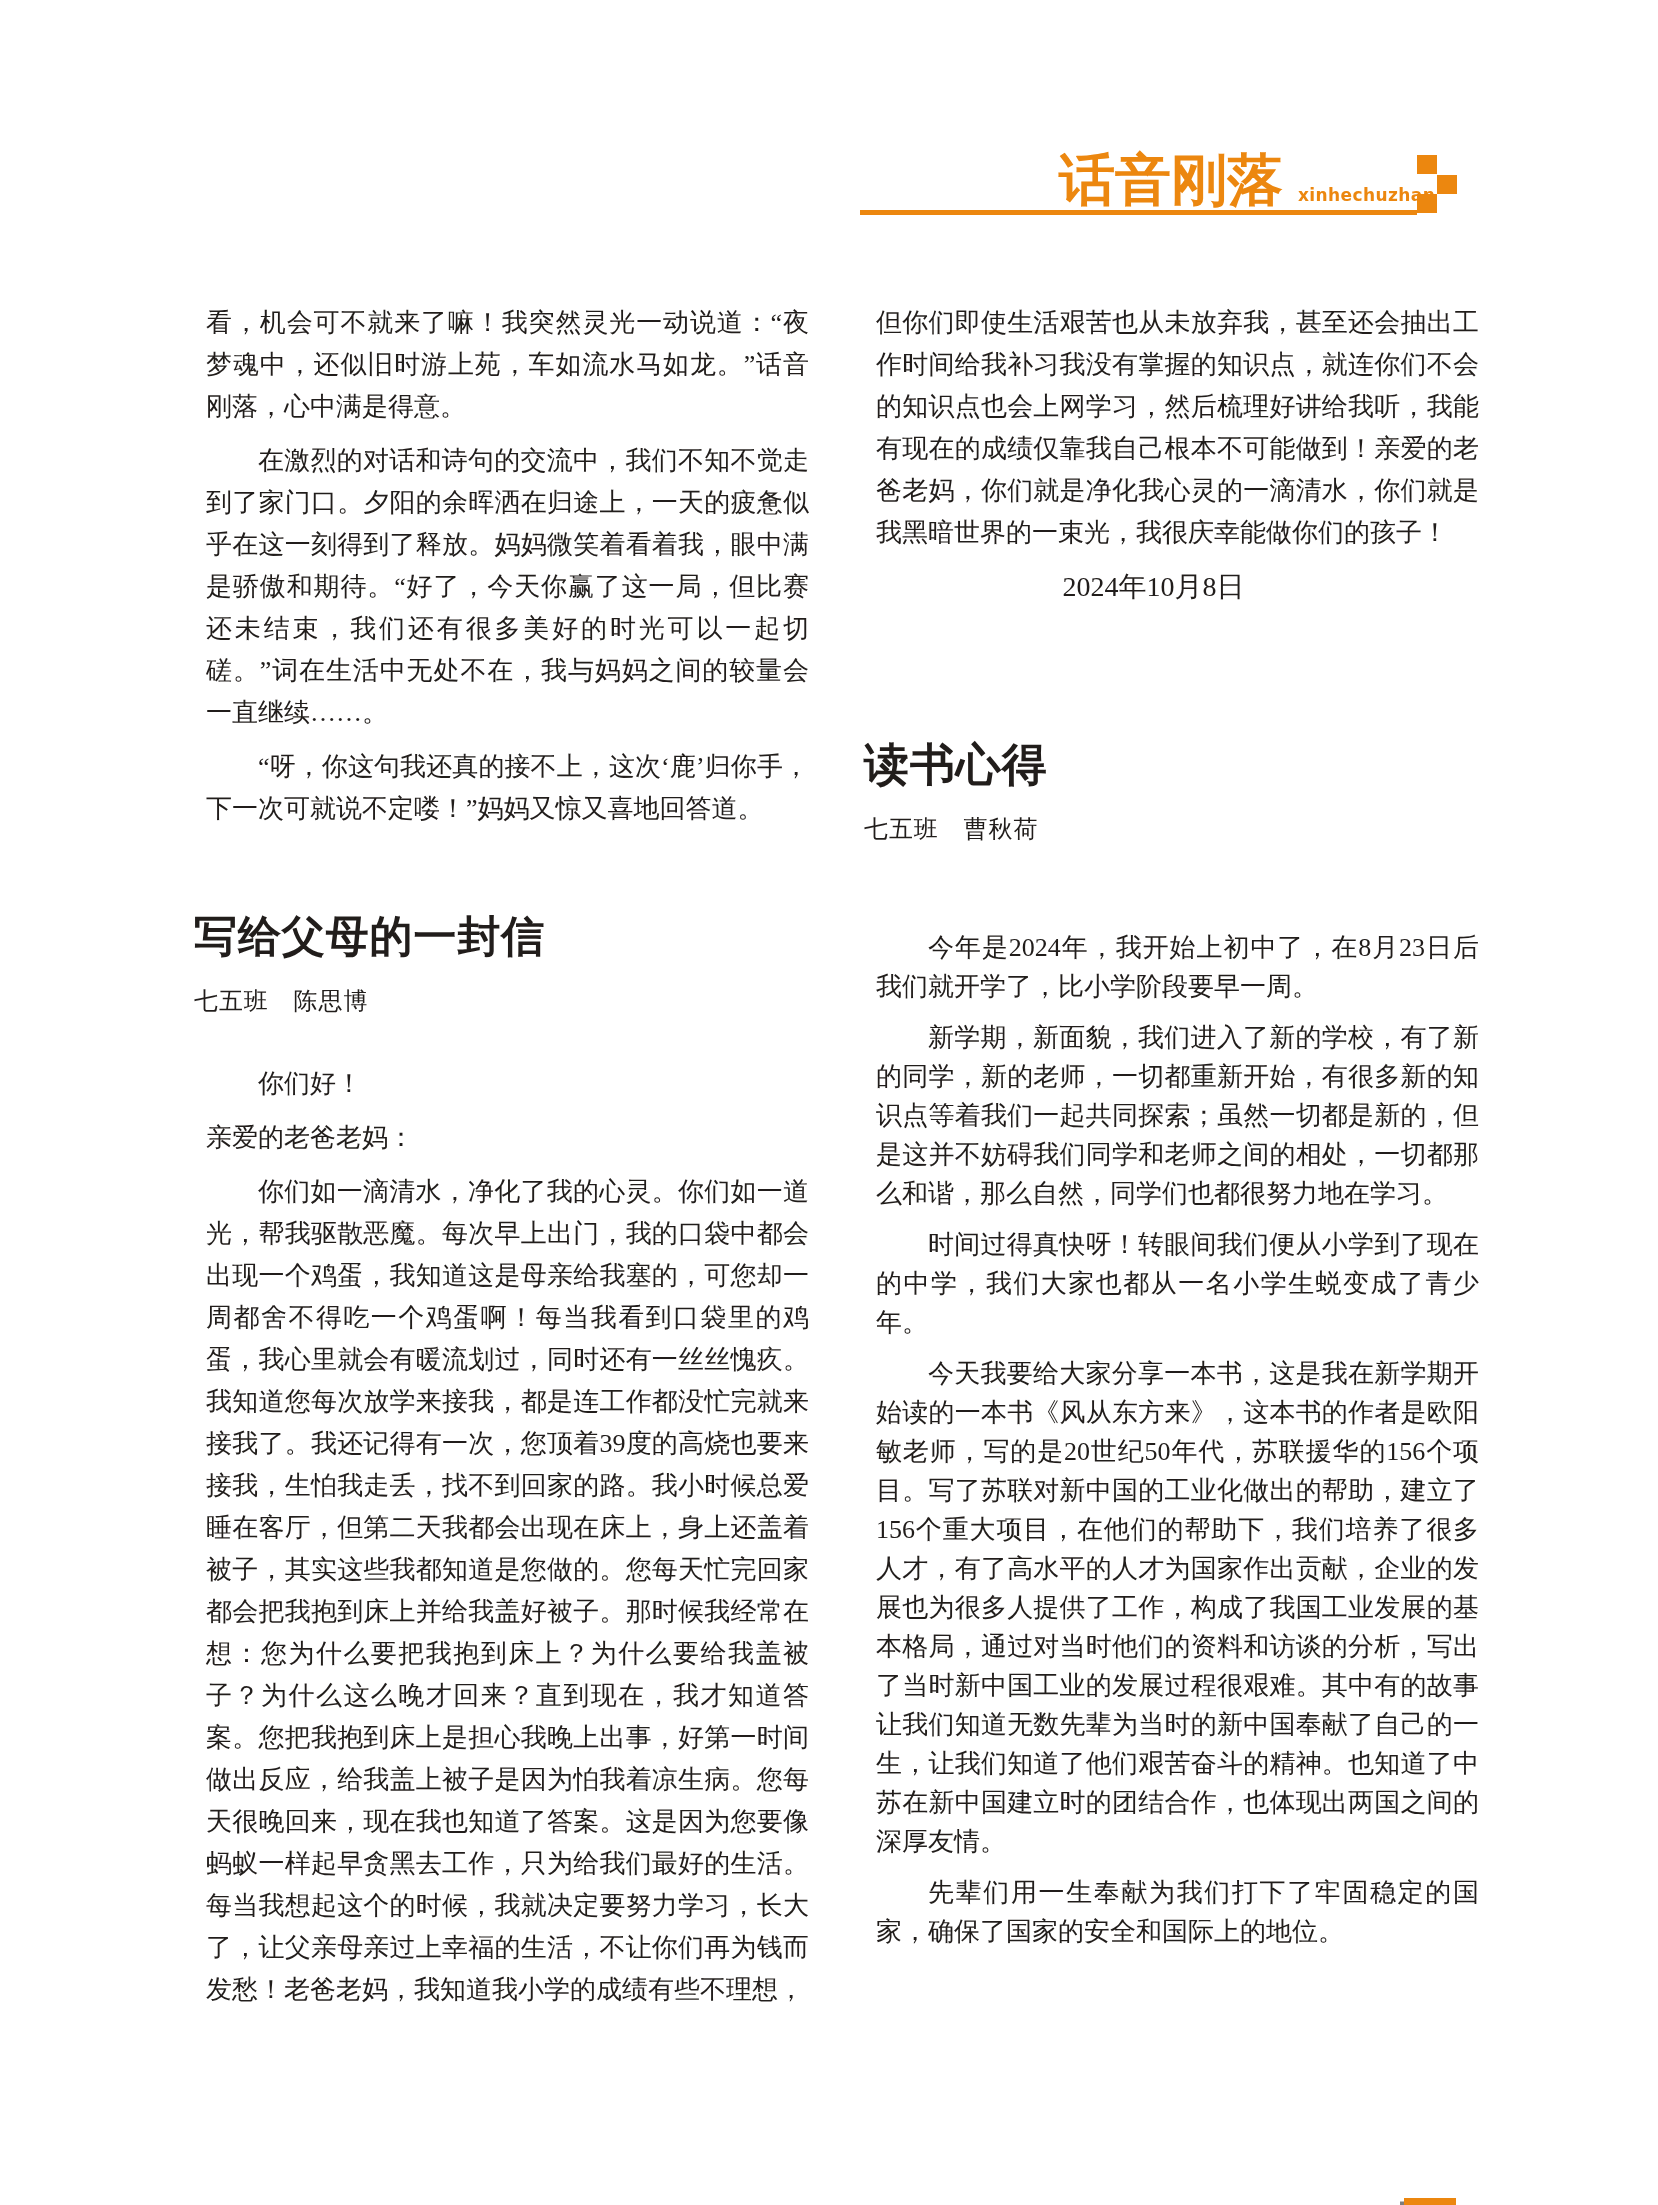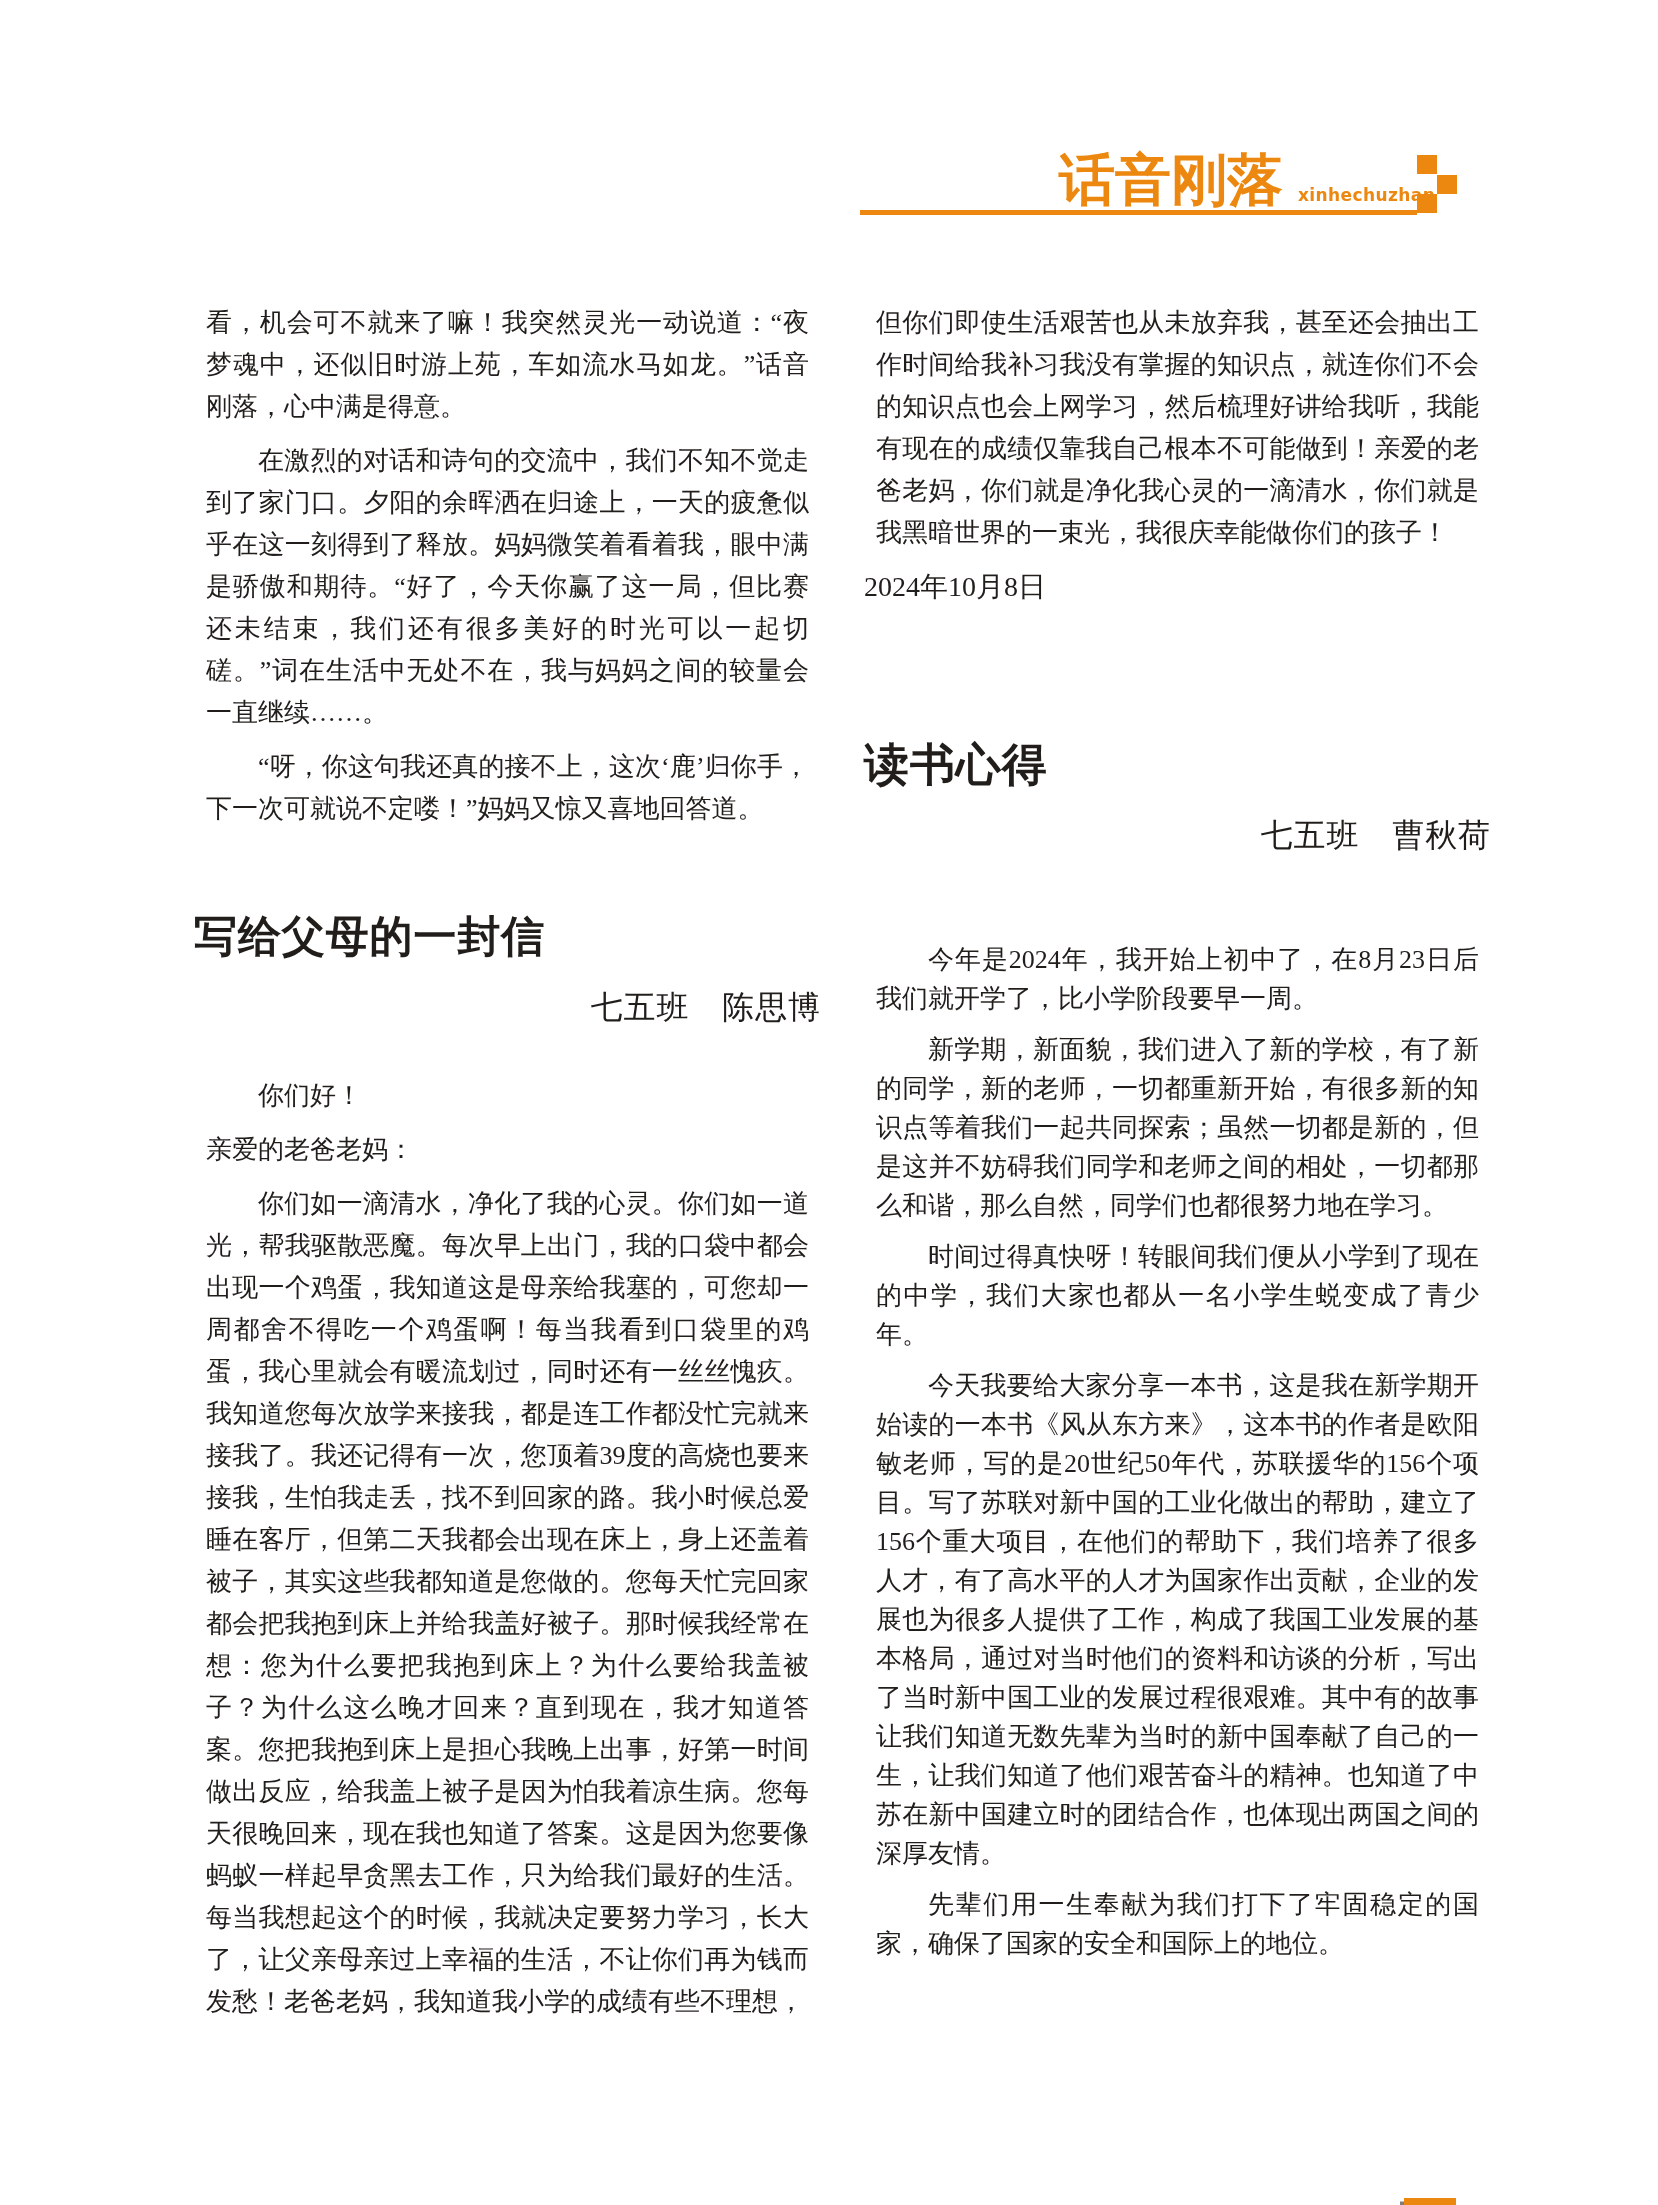--- a/index.html
+++ b/index.html
@@ -41,30 +41,30 @@
     text-align:justify;text-justify:inter-ideograph;text-indent:2em;
   }
   .noindent{text-indent:0;}
   .reading-p{line-height:39px;}
   .article-title{
     font-size:43px;line-height:1.15;font-weight:bold;text-align:left;
     margin:82px 0 23.4px;letter-spacing:0.9px;
   }
   .title-reading{margin:132px 0 21px;font-size:45px;}
   .byline{
-    font-size:32px;line-height:1.4;text-align:right;margin:0 0 45px;
+    font-size:24px;line-height:1.4;text-align:left;margin:0 0 45px;
     letter-spacing:0.9px;
   }
   .byline-reading{margin-bottom:82px;}
   .signature{
     font-size:28px;line-height:42px;text-align:right;
     padding-right:63px;margin-top:49px;
   }
   .sign-date{
-    font-size:28px;line-height:42px;text-align:left;padding-right:48px;
+    font-size:28px;line-height:42px;text-align:center;padding-right:48px;
   }
   
   .page-number{
     position:absolute;left:1404px;top:2198px;width:52px;height:50px;
     background:var(--orange);box-shadow:-4px 3.5px 0 var(--shadow);
     color:#ffffff;font-family:"DejaVu Sans",sans-serif;font-weight:bold;
     font-size:39px;display:flex;align-items:center;justify-content:center;
   }
 </style>
 </head>

